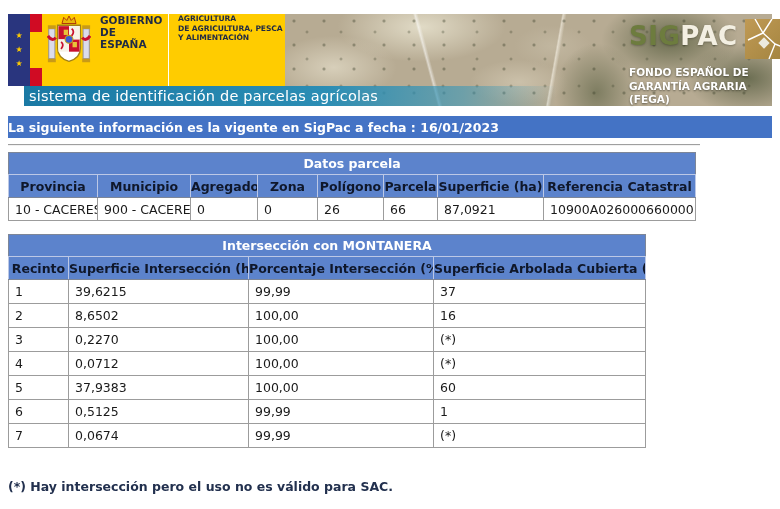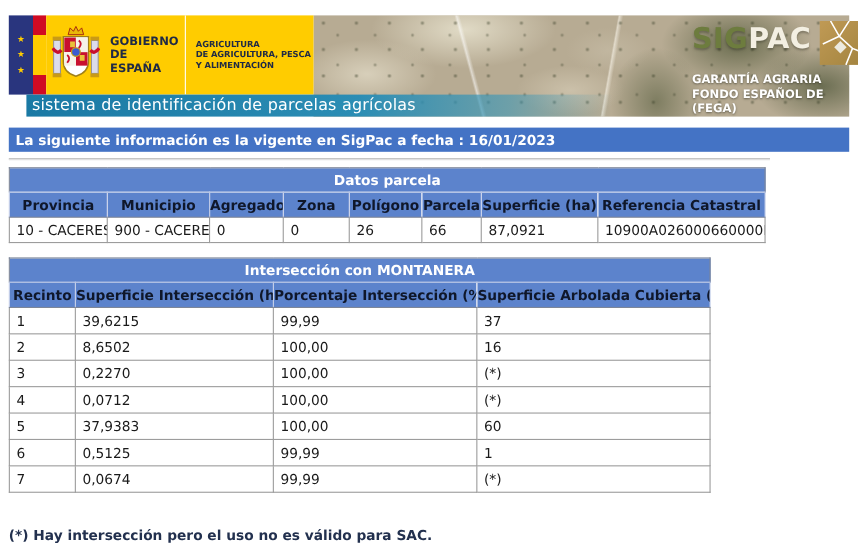--- a/index.html
+++ b/index.html
@@ -36,21 +36,21 @@
   .left-block { position:absolute; left:0; top:0; width:277px; height:72px; display:flex; }
   .eu-flag {
     width:22px; height:72px; background:#29357e;
     display:flex; flex-direction:column; justify-content:center; align-items:center; gap:6px;
   }
   .eu-flag span { color:#ffcc00; font-size:8px; line-height:8px; }
   .es-strip {
     width:12px; height:72px;
     background:linear-gradient(180deg,#d00b23 0 25%, #ffcc00 25% 75%, #d00b23 75% 100%);
   }
-  .yellow-panel { flex:1; background:#ffcc00; display:flex; align-items:center; }
+  .yellow-panel { flex:1; background:#ffcc00; display:flex; }
   .coat { margin-left:5px; flex:0 0 auto; }
   .gob-text {
     margin-left:9px; width:62px;
     font-size:10.5px; line-height:12px; font-weight:bold; color:#1f2a45;
   }
   .ypanel-divider { width:1px; height:72px; background:#ffffff; margin-left:6px; }
   .min-text {
     padding-left:9px; font-size:7.6px; line-height:9.5px; font-weight:bold;
     color:#1f2a45; letter-spacing:-0.1px;
   }
@@ -73,21 +73,21 @@
   .logo-icon { margin-left:7px; margin-top:-2px; flex:0 0 auto; }
   .fega-text {
     margin-top:7px; color:#fff; font-weight:bold; font-size:10.5px; line-height:13.5px;
     text-shadow:0 1px 2px rgba(30,30,20,.55); white-space:nowrap;
   }
 
   
   .info-bar {
     margin-top:10px; width:764px; height:22px; background:#4473c5;
     color:#fff; font-weight:bold; font-size:12.5px;
-    display:flex; align-items:center; padding-left:6px;
+    display:flex; align-items:center; padding-left:0;
   }
 
   .rule {
     margin-top:6px; width:692px; height:2px;
     border-top:1px solid #9f9f9f; border-bottom:1px solid #f2f2f2;
   }
 
   
   table { border-collapse:collapse; table-layout:fixed; font-size:12.5px; }
   table.data-table { border:1px solid #f97316; }
@@ -175,22 +175,22 @@
             <stop offset="0" stop-color="#c09a55"></stop>
             <stop offset="1" stop-color="#a3843f"></stop>
           </linearGradient>
         </defs>
         <rect width="40" height="40" fill="url(#tan)"></rect>
         <path d="M27,0 L18,14 L30,25 M18,14 L3,21 M30,25 L40,29 M30,25 L24,40 M10,0 L18,14" stroke="#ffffff" stroke-width="1.4" fill="none"></path>
         <rect x="15" y="20" width="8" height="8" fill="#eceadf" transform="rotate(45 19 24)"></rect>
       </svg>
     </div>
     <div class="fega-text">
+      <div>FONDO ESPAÑOL DE</div>
       <div>GARANTÍA AGRARIA</div>
-      <div>FONDO ESPAÑOL DE</div>
       <div>(FEGA)</div>
     </div>
   </div>
 </div>
 
 <div class="info-bar">
   <span>La siguiente información es la vigente en SigPac a fecha : 16/01/2023</span>
 </div>
 
 <div class="rule"></div>

